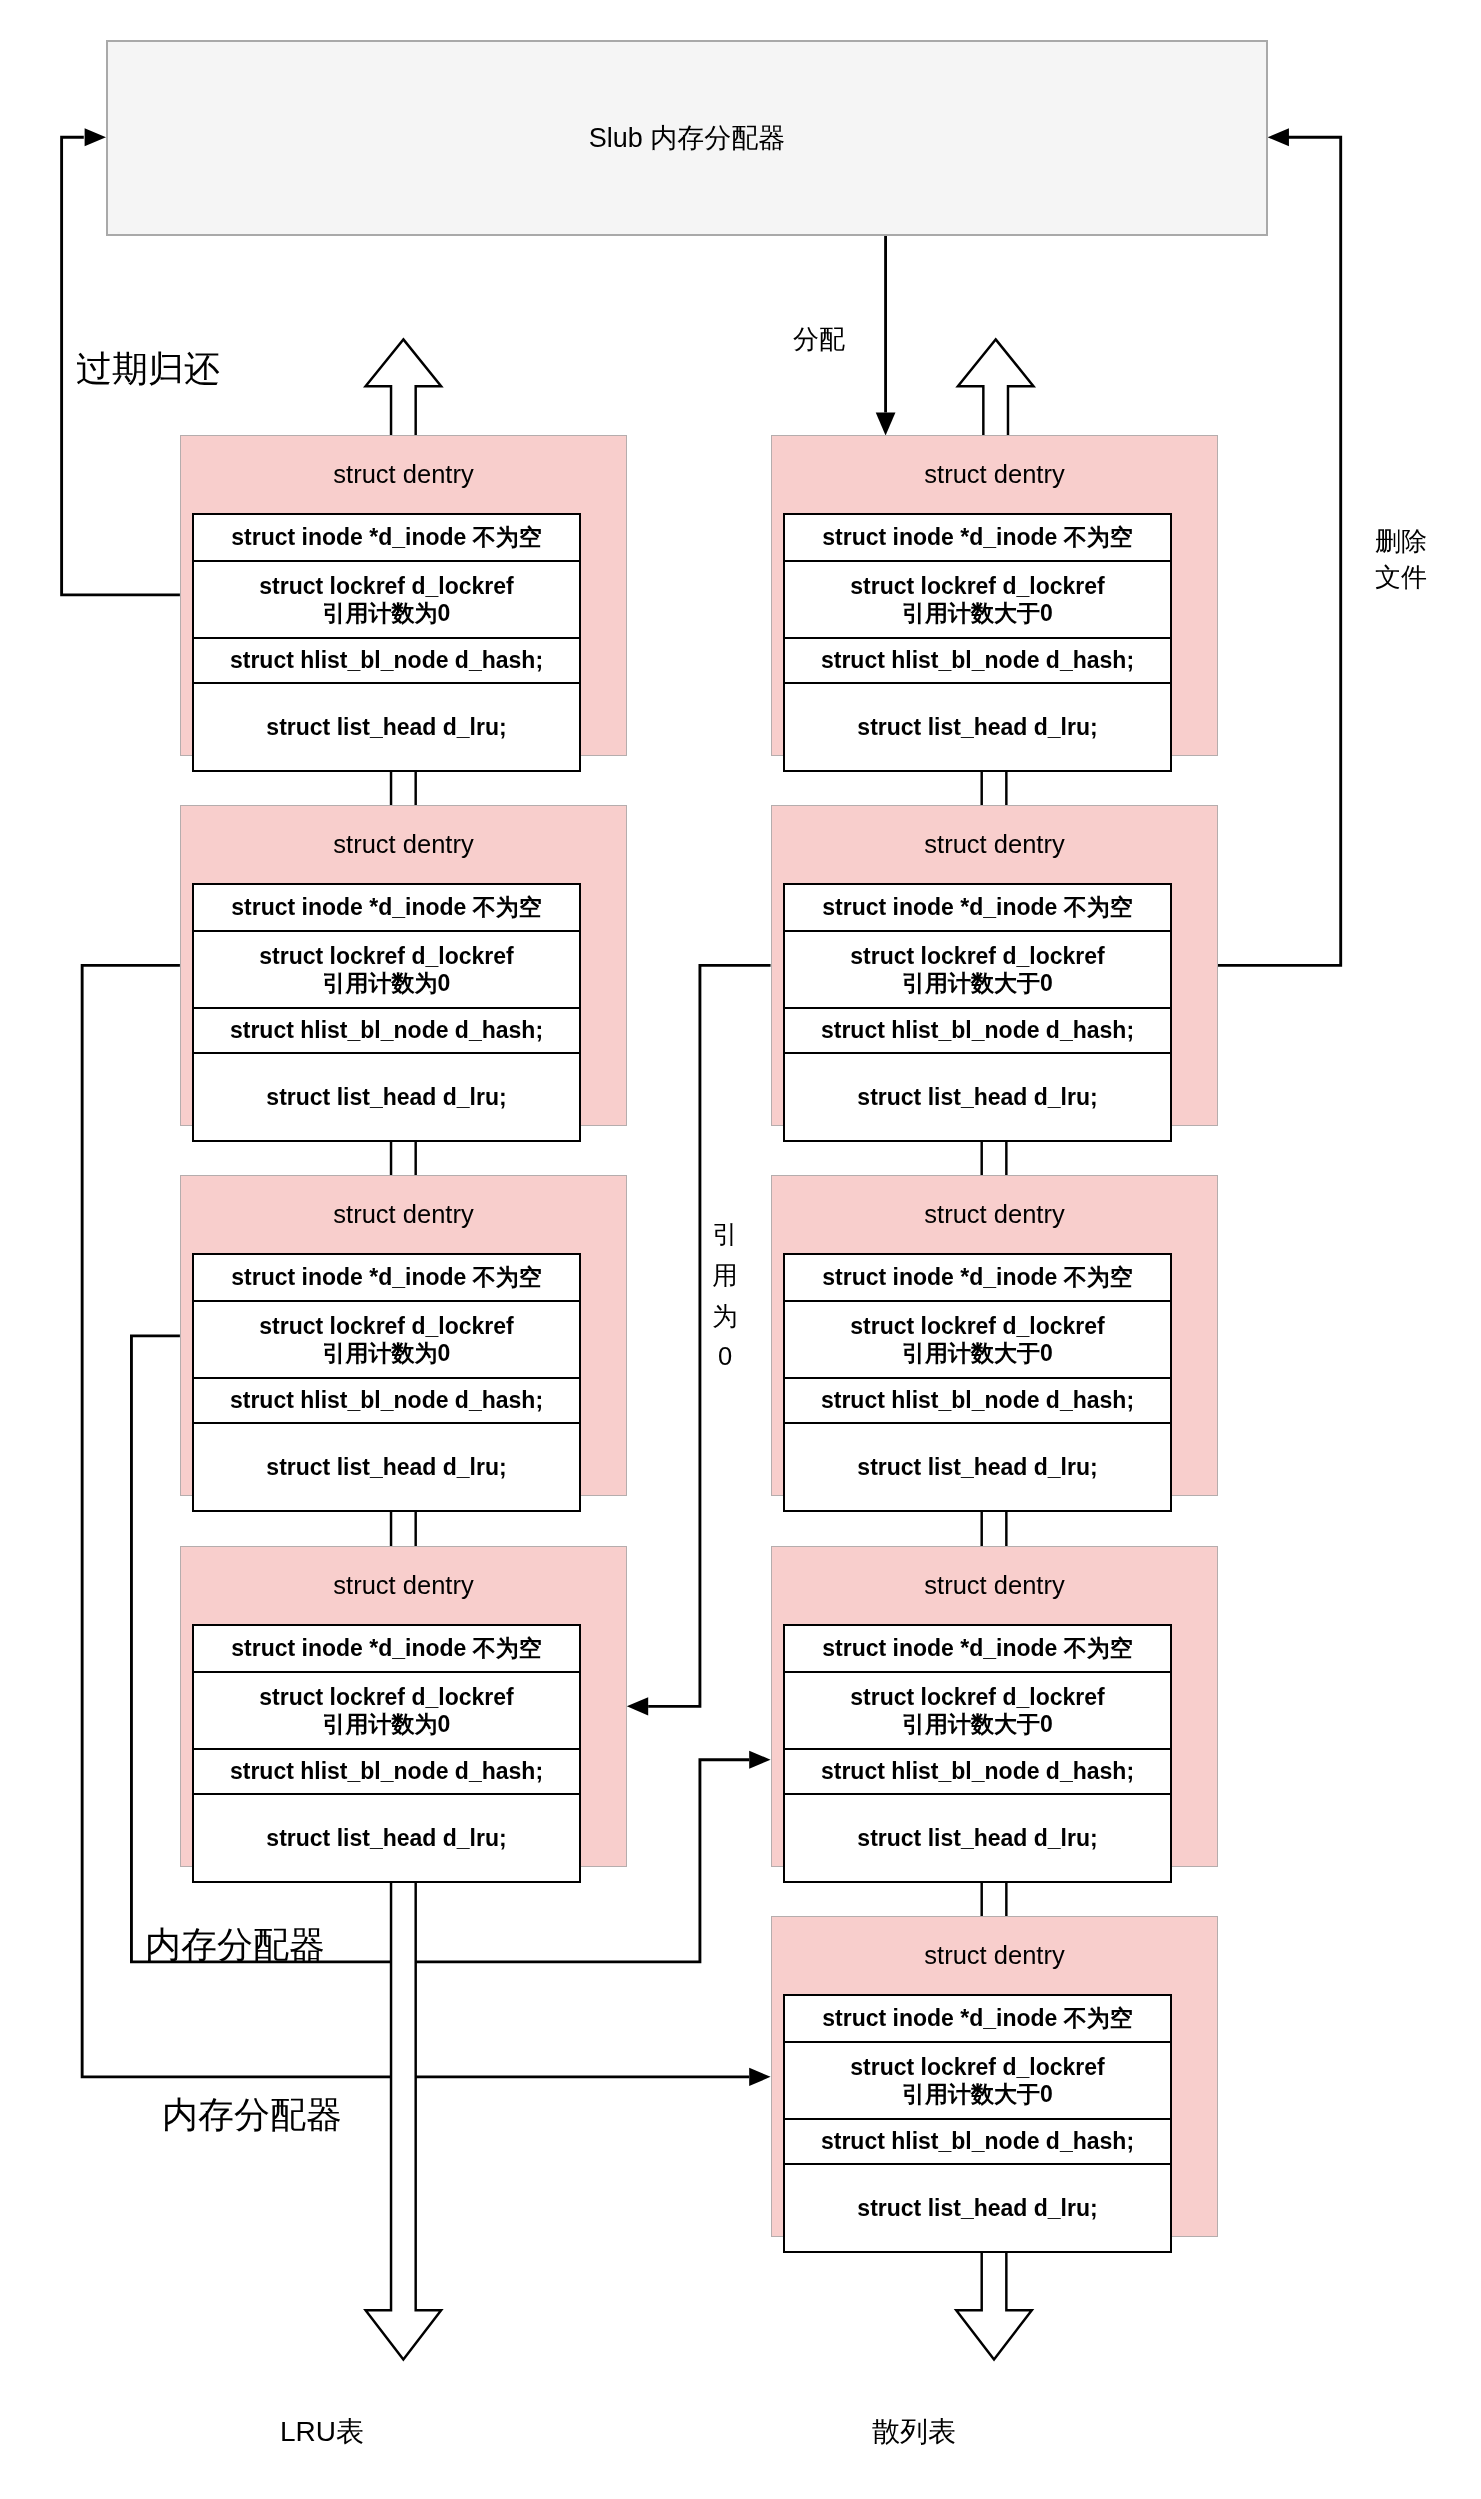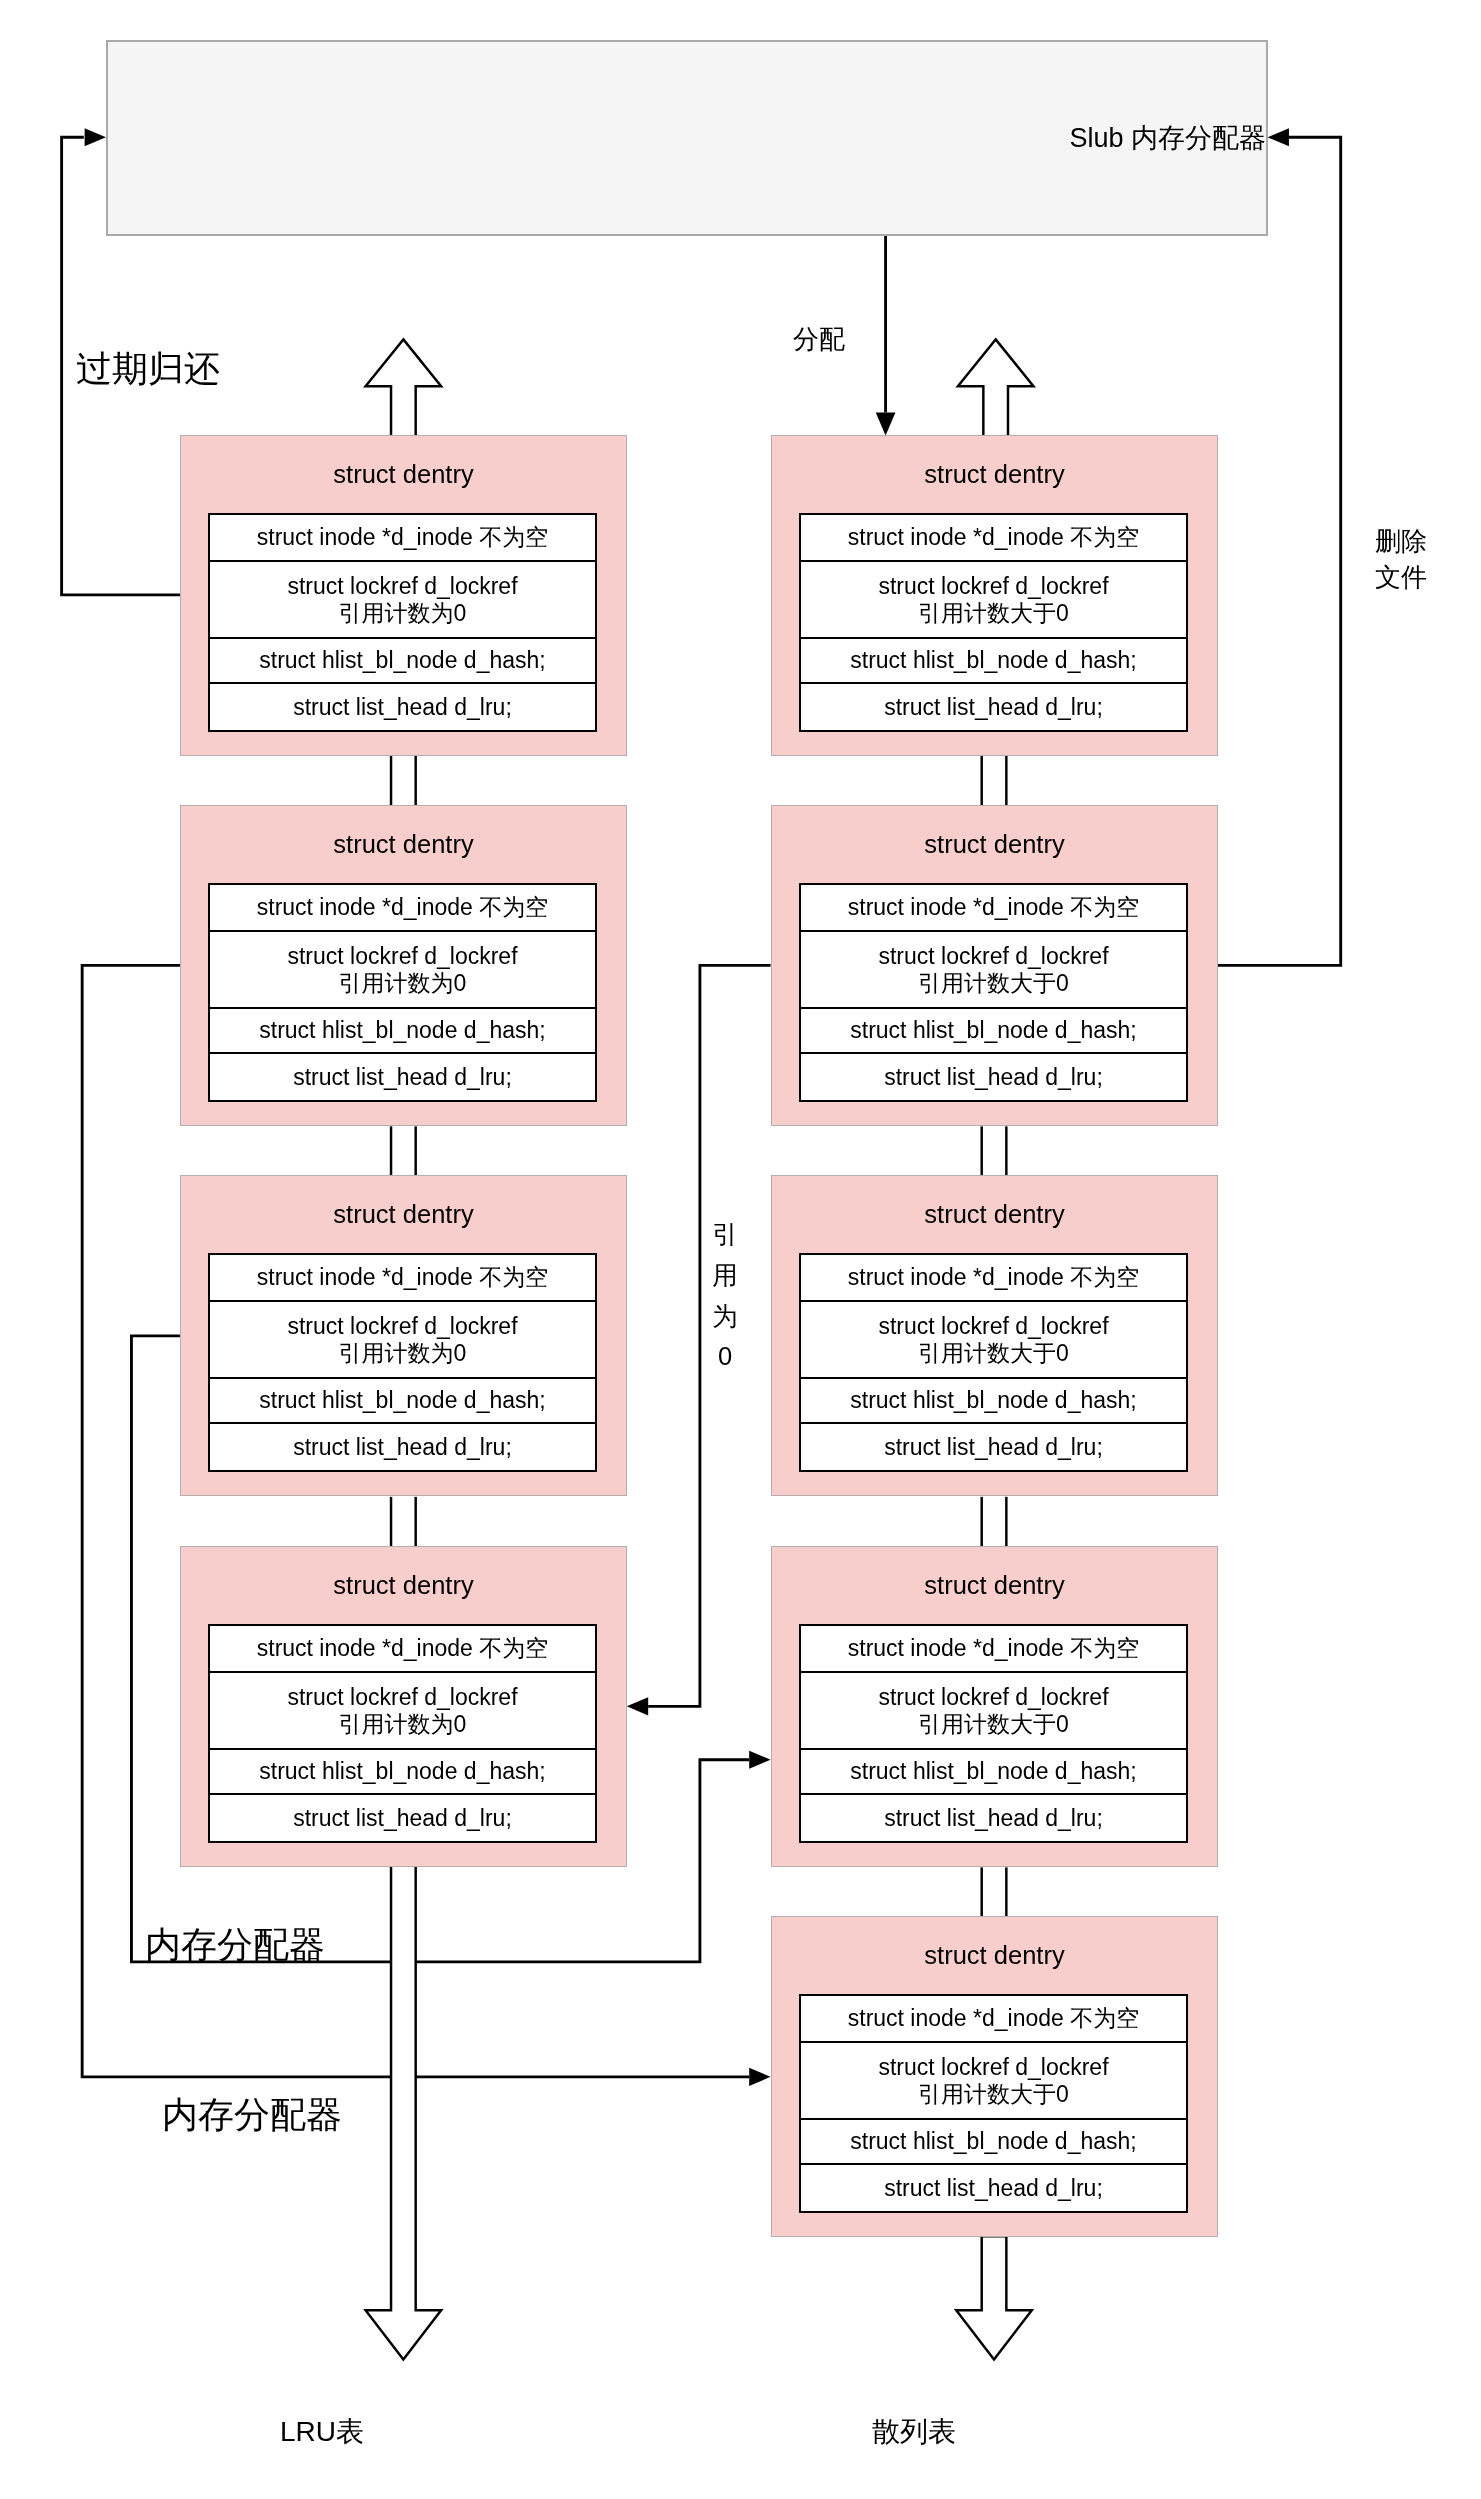--- a/index.html
+++ b/index.html
@@ -17,37 +17,37 @@
   }
   #wires{position:absolute;left:0;top:0;width:1482px;height:2500px;}
   .edge{fill:none;stroke:var(--line);stroke-width:3.5px;}
   .edge-head{fill:var(--line);stroke:none;}
   .dbl{stroke:var(--line);stroke-width:3px;}
   .hollow{fill:#ffffff;stroke:var(--line);stroke-width:3px;}
 
   .allocator{
     position:absolute;left:106px;top:40px;width:1162px;height:196px;
     background:var(--allocator_fill);border:2.5px solid var(--allocator_border);
-    box-sizing:border-box;display:flex;align-items:center;justify-content:flex-end;
+    box-sizing:border-box;display:flex;align-items:center;justify-content:center;
     font-size:27px;
   }
   .dentry{
     position:absolute;width:447px;height:321px;
     background:var(--dentry_fill);border:1.6px solid var(--dentry_border);
     box-sizing:border-box;
   }
   .d-title{
     height:77px;display:flex;align-items:center;justify-content:center;
     font-size:25.5px;
     border-radius:9px;
   }
   .d-table{
-    position:absolute;left:27px;top:77px;width:389px;height:219px;
+    position:absolute;left:11px;top:77px;width:389px;height:259px;
     background:var(--field_bg);border:2.5px solid var(--line);box-sizing:border-box;
-    display:grid;grid-template-rows:45px 77px 45px 1fr;
+    display:grid;grid-template-rows:45px 77px 45px 1fr;font-weight:bold;
   }
   .d-row{
     display:flex;flex-direction:column;align-items:center;justify-content:center;
     font-size:23px;line-height:27px;white-space:nowrap;box-sizing:border-box;
   }
   .d-row + .d-row{border-top:2.5px solid var(--line);}
 
   .lbl{position:absolute;font-size:36px;white-space:nowrap;}
   .lbl-block{position:absolute;font-size:26px;word-break:break-all;text-align:center;line-height:1.4;white-space:normal;}
   .footer-lbl{position:absolute;width:246px;text-align:left;font-size:28px;}

